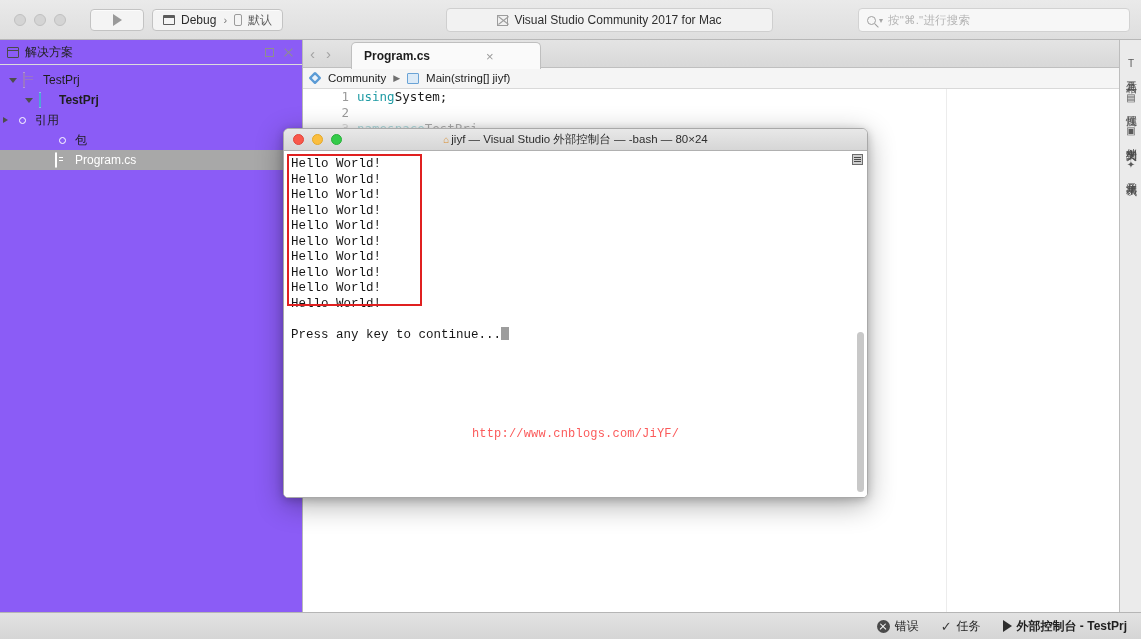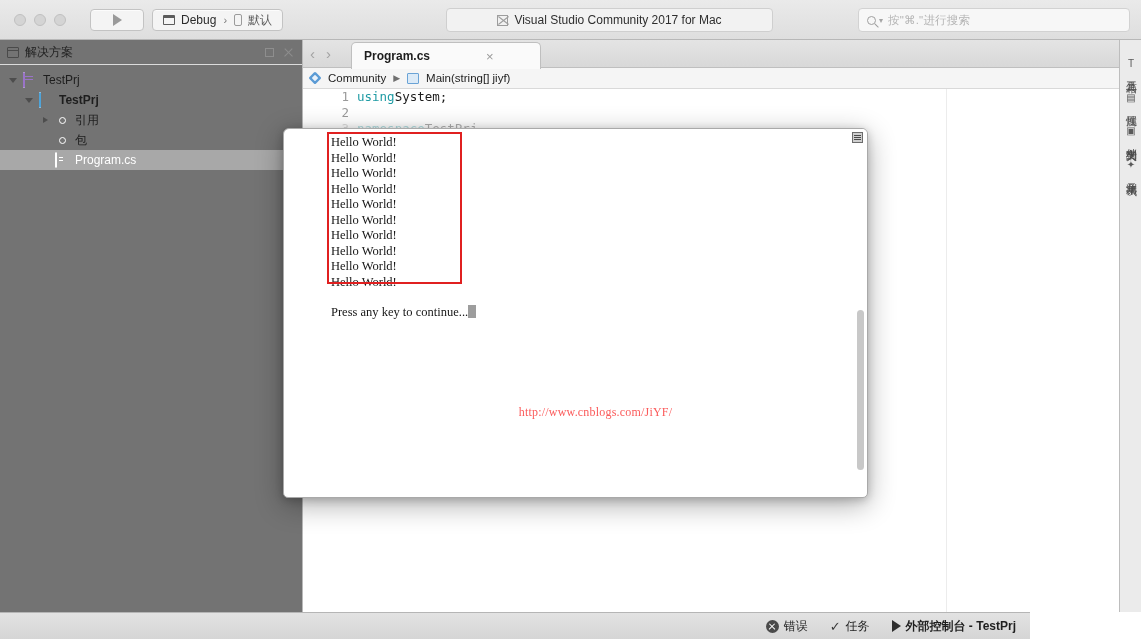--- a/index.html
+++ b/index.html
@@ -112,21 +112,21 @@
     width: 5px; height: 1.4px; background: #9f9f9f;
     transform: rotate(45deg);
   }
   .mag-chev { font-size: 8px; color: #a5a5a5; margin-left: -2px; }
   .search-ph { font-size: 11.5px; color: #b4b4b4; letter-spacing: .2px; }
 
   
   .solution-pad {
     position: absolute; left: 0; top: 40px;
     width: 303px; height: 572px;
-    background: #737373;
+    background: #8b5cf6;
     border-right: 1px solid #b9b9b9;
   }
   .pad-header {
     height: 25px;
     display: flex; align-items: center;
     padding: 0 7px;
     gap: 6px;
     border-bottom: 1px solid #dcdcdc;
   }
   .pad-icon {
@@ -355,25 +355,24 @@
     text-align: center;
     font-size: 11.5px; color: #2e2e2e;
   }
   .home-glyph { color: #d98b2b; font-size: 10px; margin-right: 2px; }
 
   .term-body {
     position: relative;
     height: 347px;
     background: #ffffff;
     padding: 6px 12px 0 7px;
-    font-family: Liberation Serif, serif;
+    font-family: Liberation Mono, monospace;
     font-size: 12.5px;
     line-height: 15.5px;
     color: #161616;
-    margin-left: 40px;
   }
   .term-line { white-space: pre; }
   .hl-box {
     position: absolute; left: 3px; top: 3px;
     width: 135px; height: 152px;
     border: 2px solid #e02020;
     pointer-events: none;
   }
   .cursor-block {
     display: inline-block;
@@ -406,21 +405,21 @@
   .term-scroll-thumb {
     position: absolute; right: 1px; bottom: 3px;
     width: 7px; height: 160px;
     background: #c8c8c8;
     border-radius: 4px;
   }
 
   
   .statusbar {
     position: absolute; left: 0; bottom: 0;
-    width: 1030px; height: 27px;
+    width: 1141px; height: 27px;
     background: linear-gradient(to bottom, #e2e2e2, #d5d5d5);
     border-top: 1px solid #b5b5b5;
     display: flex; align-items: center; justify-content: flex-end;
     padding-right: 14px;
     gap: 22px;
   }
   .sb-item {
     display: flex; align-items: center; gap: 5px;
     font-size: 12px; color: #1f1f1f;
     cursor: default;
@@ -501,21 +500,21 @@
       </div>
 
       <div class="tree-row" style="padding-left:24px">
         <span class="disc">
             <i class="tri open"></i>
           </span>
         <span class="ic"><i class="ic-project"></i></span>
         <span class="bold">TestPrj</span>
       </div>
 
-      <div class="tree-row" style="padding-left:40px">
+      <div class="tree-row" style="">
         <span class="disc">
             <i class="tri"></i>
           </span>
         <span class="ic"><i class="ic-ref"></i></span>
         <span>引用</span>
       </div>
 
       <div class="tree-row" style="padding-left:40px">
         <span class="disc"></span>
         <span class="ic"><i class="ic-ref"></i></span>
@@ -588,20 +587,30 @@
       <span class="vicon">▣</span>
       <span class="vtab-label">文档大纲</span>
     </div>
     <div class="vtab">
       <span class="vicon">✦</span>
       <span class="vtab-label">单元测试</span>
     </div>
   </div>
 
   <div class="terminal">
+    <div class="term-titlebar">
+      <div class="term-lights">
+        <div class="tlight tl-red"></div>
+        <div class="tlight tl-yel"></div>
+        <div class="tlight tl-grn"></div>
+      </div>
+      <div class="term-title">
+        <span class="home-glyph">⌂</span><span>jiyf — Visual Studio 外部控制台 — -bash — 80×24</span>
+      </div>
+    </div>
 
     <div class="term-body">
       <div class="term-line">Hello World!</div>
       <div class="term-line">Hello World!</div>
       <div class="term-line">Hello World!</div>
       <div class="term-line">Hello World!</div>
       <div class="term-line">Hello World!</div>
       <div class="term-line">Hello World!</div>
       <div class="term-line">Hello World!</div>
       <div class="term-line">Hello World!</div>

